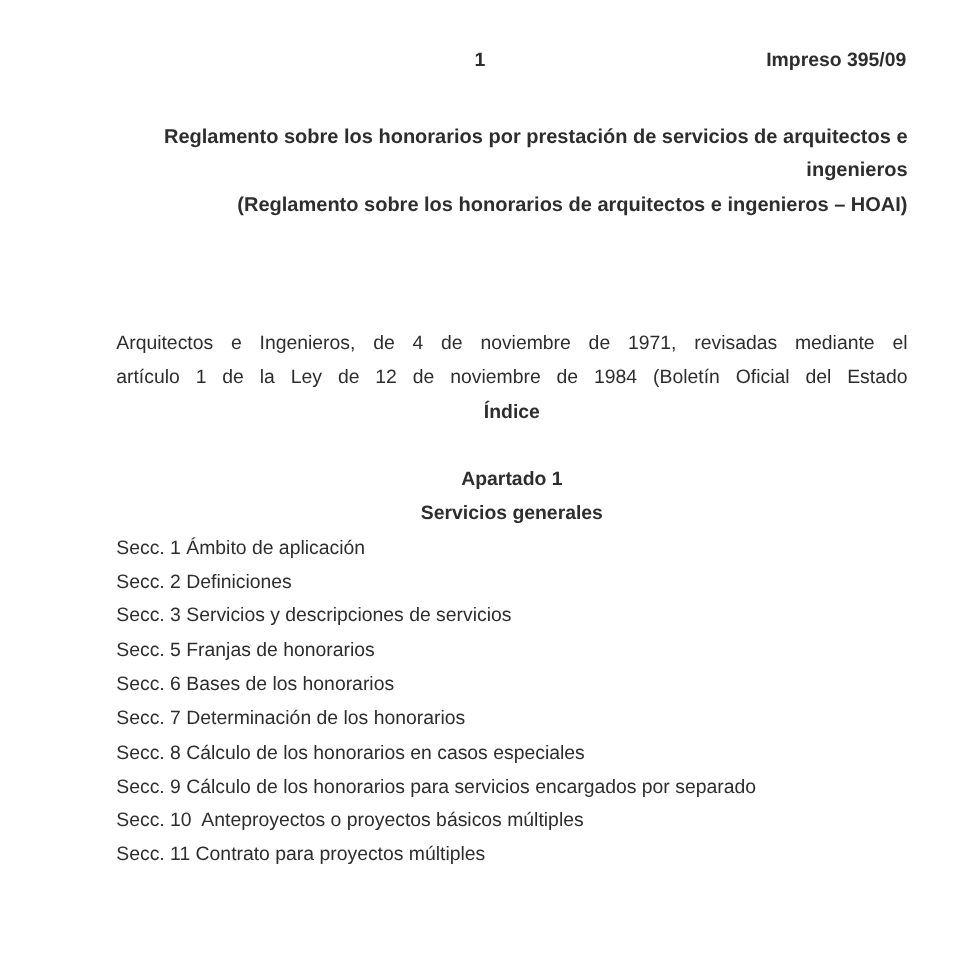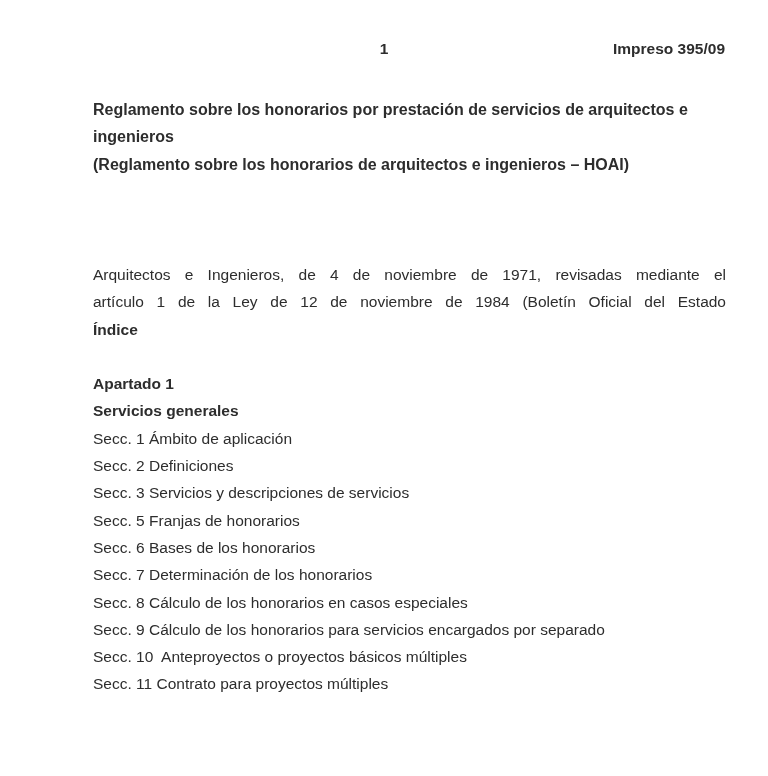--- a/index.html
+++ b/index.html
@@ -46,41 +46,42 @@
   .title-block {
     position: absolute;
     top: 96px;
     left: 93px;
     width: 633px;
   }
   .title-line {
     font-size: 16px;
     font-weight: bold;
     line-height: 27.3px;
-    text-align: left;
+    text-align: right;
   }
   
   .body-block {
     position: absolute;
     top: 261px;
     left: 93px;
     width: 633px;
     font-size: 15.5px;
     line-height: 27.3px;
   }
   .jline {
     text-align: justify;
     text-align-last: justify;
     white-space: normal;
   }
   .jline.last {
     text-align-last: left;
   }
   .bold-line {
     font-weight: bold;
+    text-align: center;
   }
   .spacer-line {
     height: 27.3px;
   }
   .toc-item {
     white-space: pre-wrap;
   }
 </style>
 </head>
 <body>

